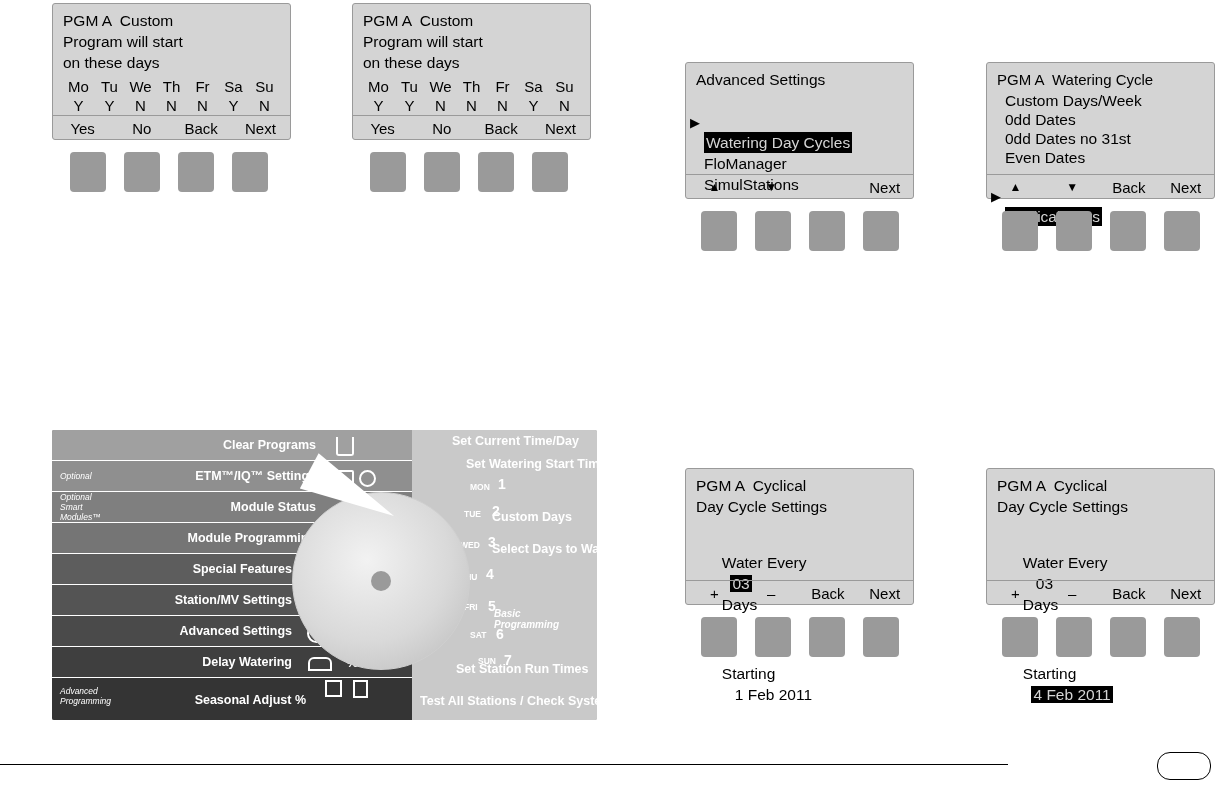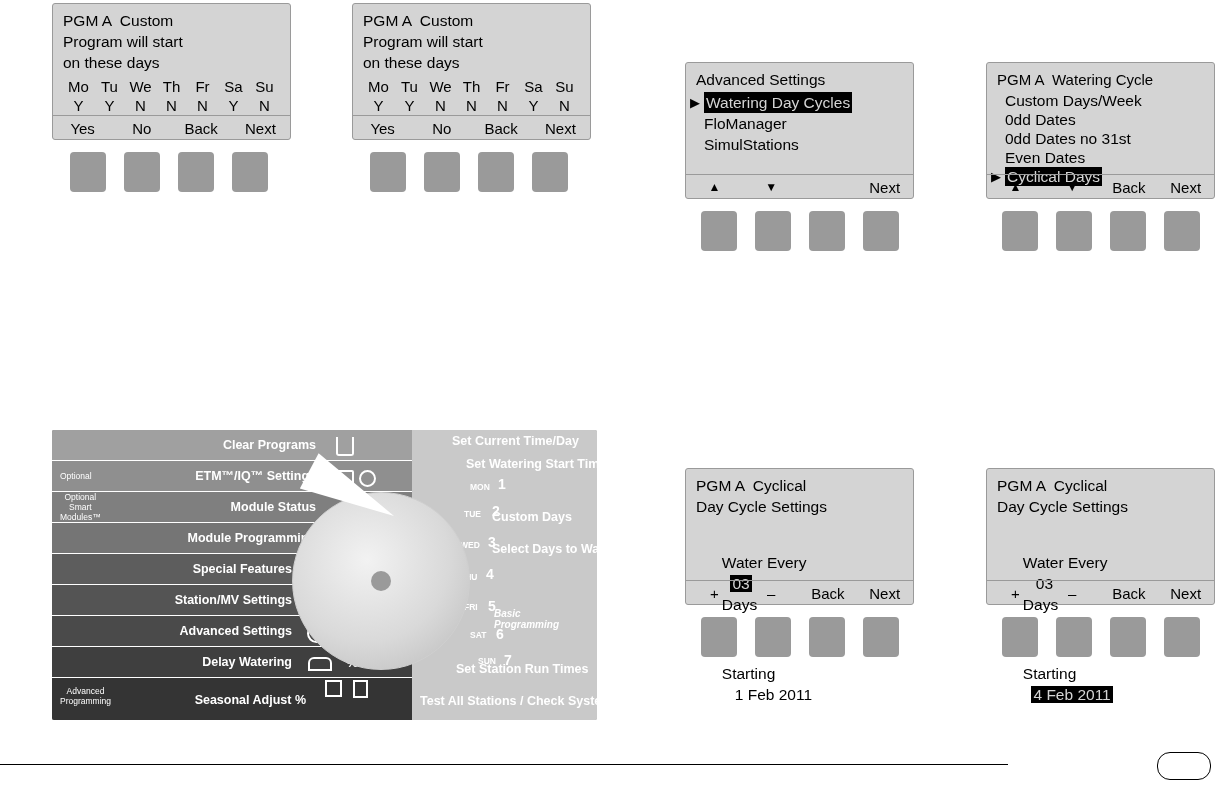--- a/index.html
+++ b/index.html
@@ -36,33 +36,33 @@
   
   .daysgrid{display:flex;padding:0 10px;margin-top:4px;}
   .daysgrid .col{width:31px;text-align:center;}
   .daysgrid .col .d{font-size:15px;line-height:19px;}
   .daysgrid .col .v{font-size:15px;line-height:19px;}
 
   
   .listrow{display:flex;align-items:center;font-size:15.5px;line-height:21px;padding-left:4px;}
   .listrow .ptr{width:14px;font-size:13px;}
   .listrow .txt{white-space:pre;}
-  .listrow .txt.hl{background:#000;color:#d4d4d4;padding:0 2px;}
+  .listrow .txt.hl{background:#000;color:#d4d4d4;padding:0 2px;margin-top:40px;}
 
   .inv{background:#000;color:#d4d4d4;padding:0 2px;}
 
   
   .dial{
     position:absolute;left:52px;top:430px;width:545px;height:290px;
     background:#b4b4b4;overflow:hidden;border-radius:2px;
   }
   .dial .leftpanel{position:absolute;left:0;top:0;width:360px;height:290px;background:#8d8d8d;}
   .dial .band{position:absolute;left:0;width:360px;box-sizing:border-box;border-bottom:1px solid #fff;}
   .dial .band .lbl{position:absolute;right:96px;top:50%;transform:translateY(-50%);font-size:12.5px;font-weight:bold;color:#fff;white-space:nowrap;}
-  .dial .band .opt{position:absolute;left:8px;top:50%;transform:translateY(-50%);font-size:8.5px;color:#fff;line-height:10px;text-align:center;}
+  .dial .band .opt{position:absolute;left:8px;top:50%;transform:translateY(-50%);font-size:8.5px;font-style:italic;color:#fff;line-height:10px;}
   .dial .rightpanel{position:absolute;left:360px;top:0;width:185px;height:290px;background:#c9c9c9;}
   .dial .rlbl{position:absolute;font-size:12.5px;font-weight:bold;color:#fff;white-space:nowrap;}
   .dial .ital{font-style:italic;font-size:10px;}
   .dial .knob{
     position:absolute;left:240px;top:62px;width:176px;height:176px;border-radius:50%;
     background:radial-gradient(circle at 42% 38%, #f2f2f2 0%, #d9d9d9 55%, #b9b9b9 100%);
     border:1px solid #cfcfcf;
   }
   .dial .knob .hub{position:absolute;left:50%;top:50%;width:20px;height:20px;margin:-10px 0 0 -10px;border-radius:50%;background:#9a9a9a;}
   .dial .pointer{

